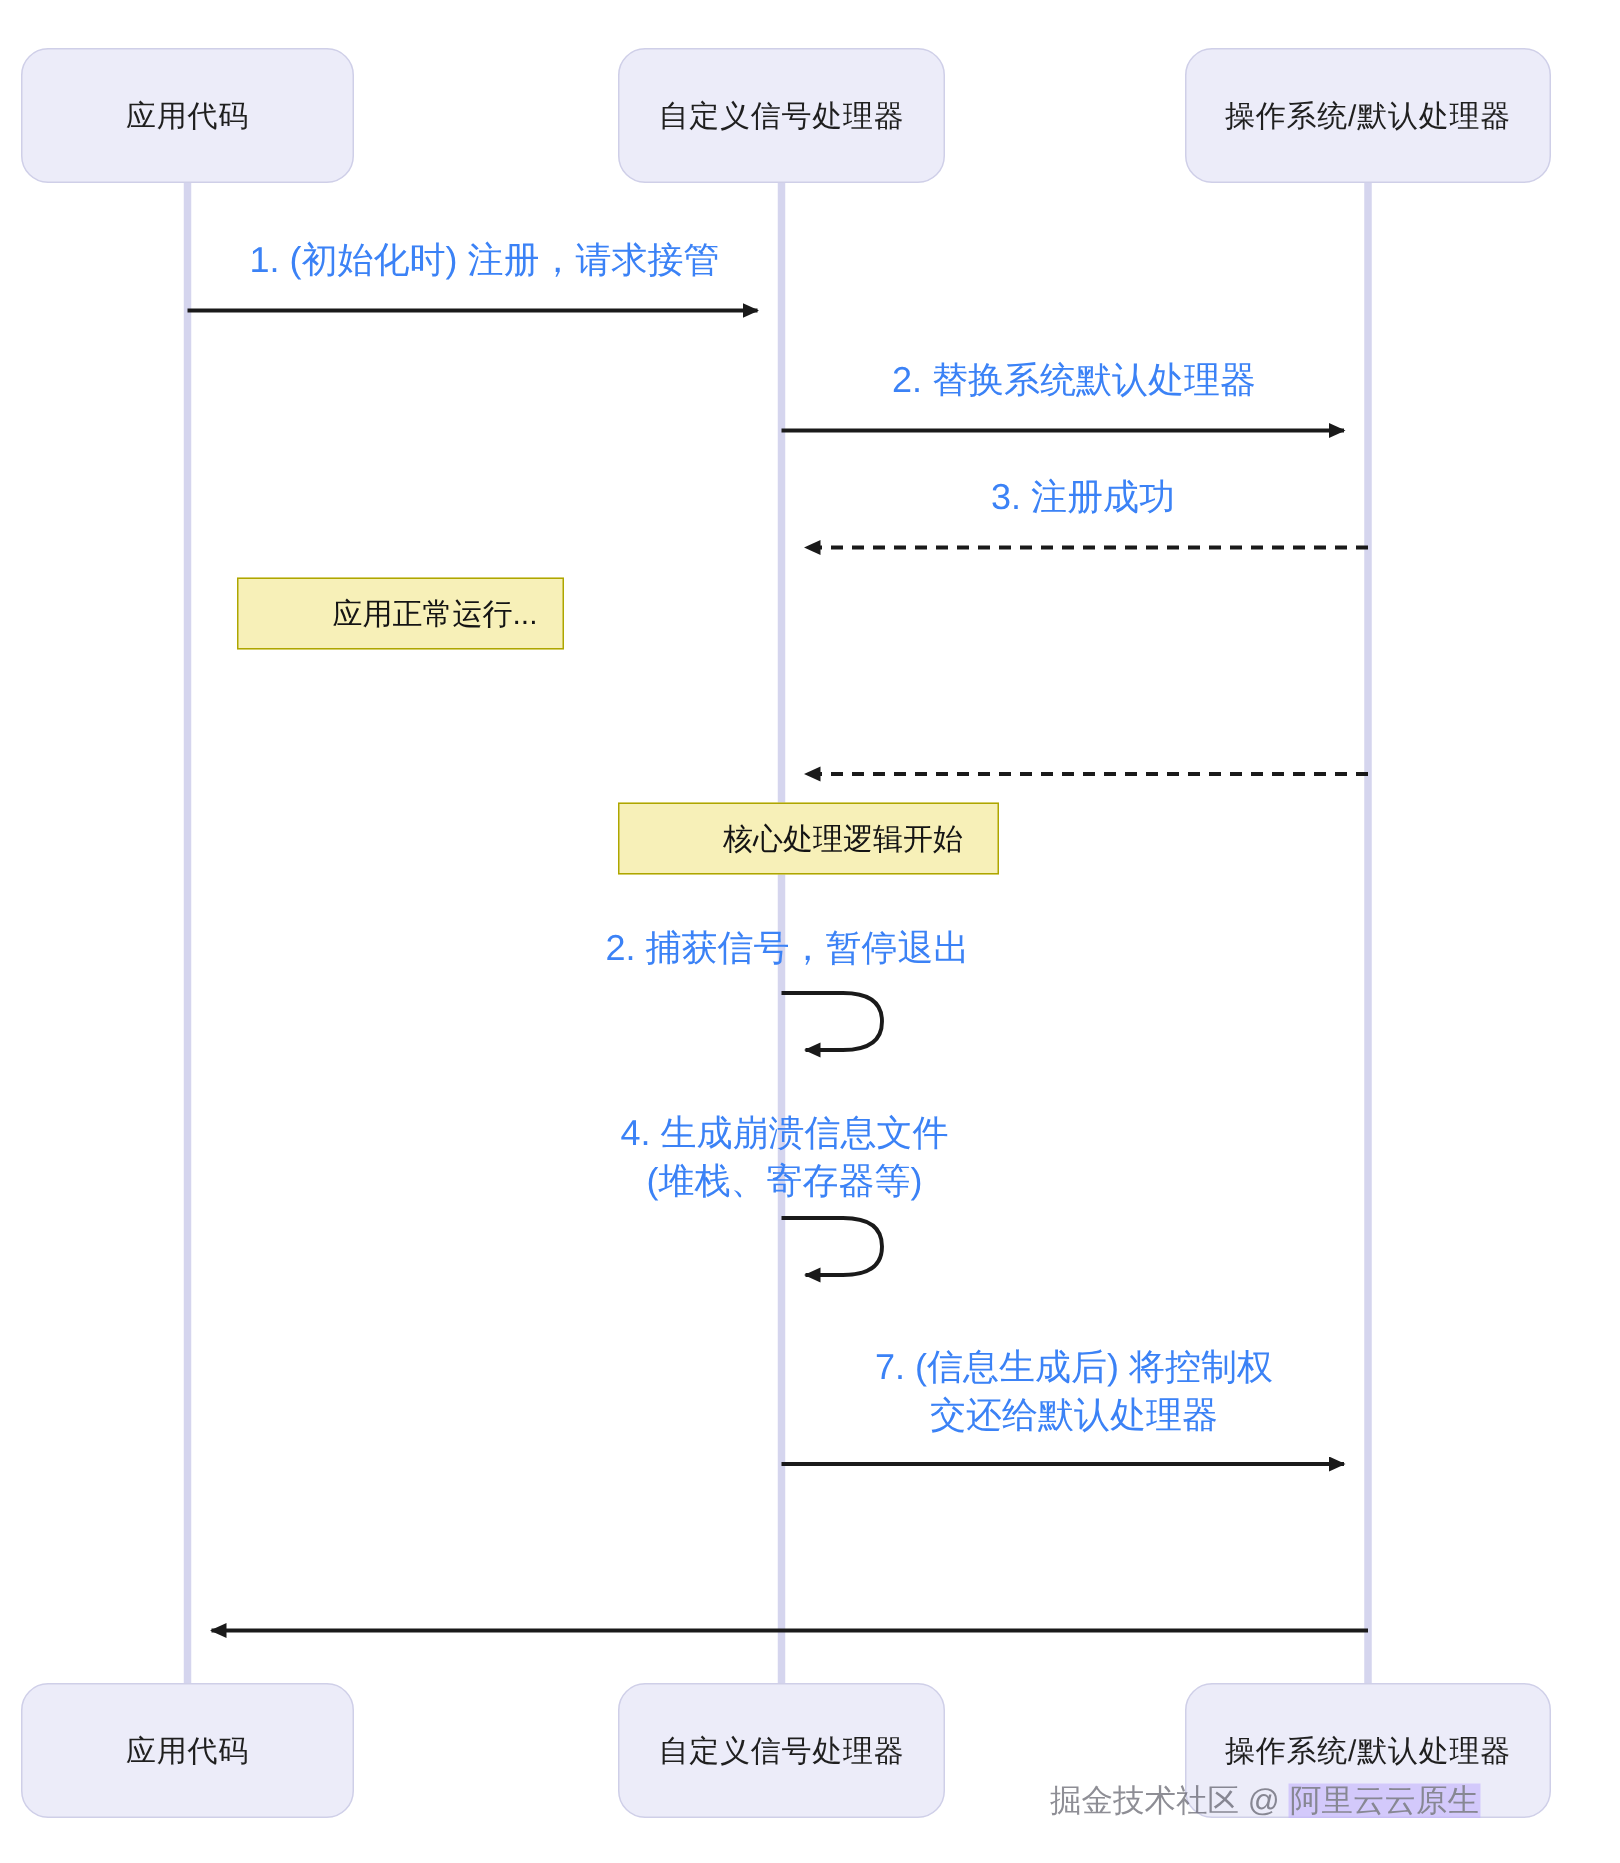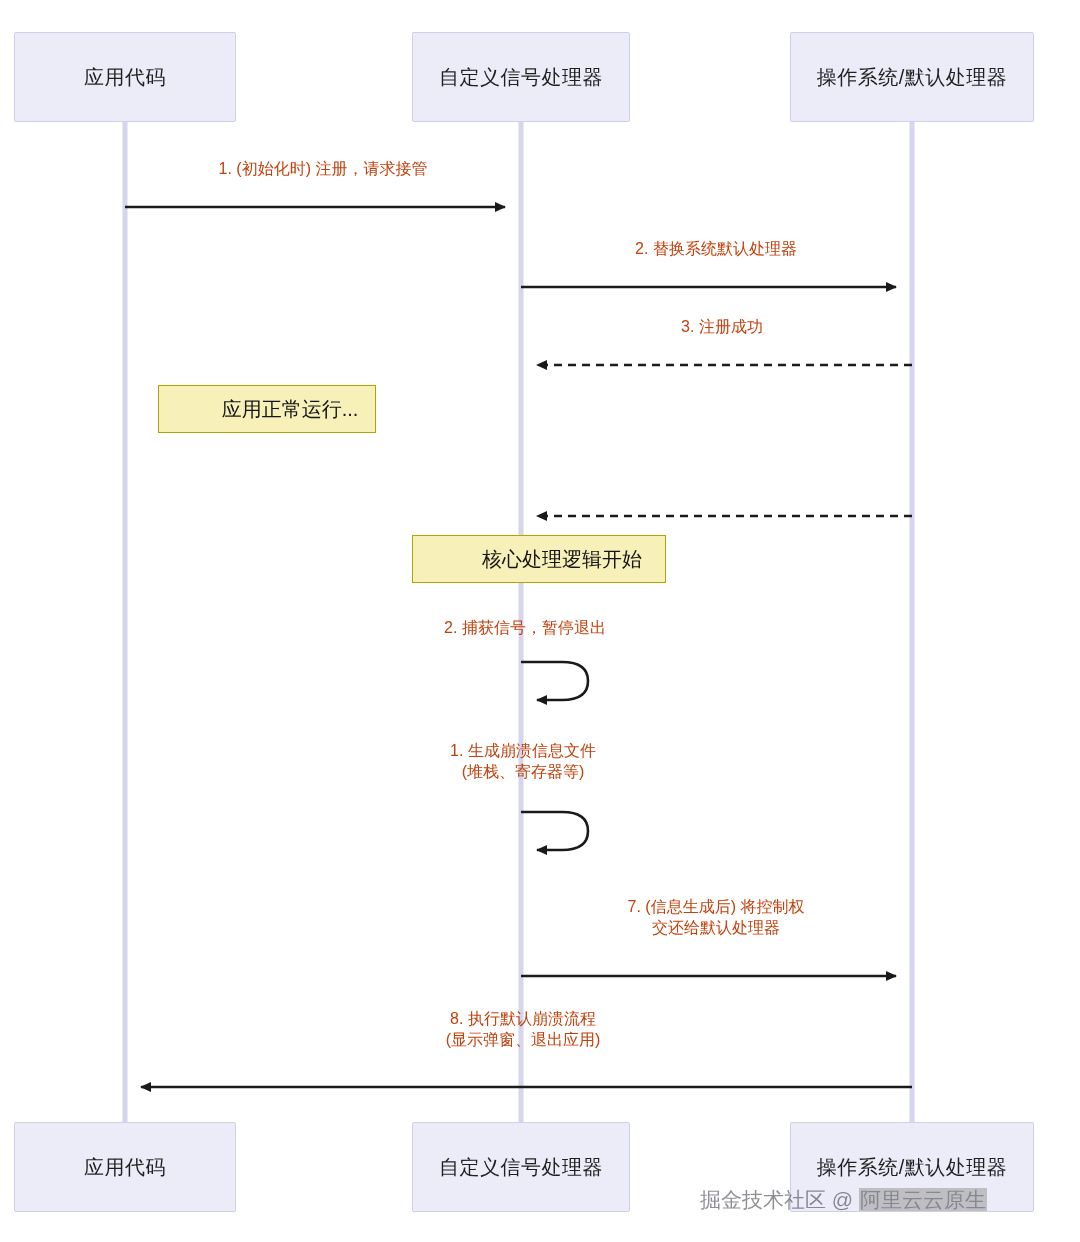--- a/index.html
+++ b/index.html
@@ -20,21 +20,21 @@
     left: 0;
     top: 0;
     width: 1080px;
     height: 1242px;
   }
   .actor-box {
     position: absolute;
     box-sizing: border-box;
     background: #ECECF9;
     border: 1px solid #CFCFE8;
-    border-radius: 2px;
+    border-radius: 18px;
     display: flex;
     align-items: center;
     justify-content: center;
     color: #1f1f1f;
     font-size: 20px;
     letter-spacing: 0.5px;
     white-space: nowrap;
   }
   .note-box {
     position: absolute;
@@ -44,36 +44,36 @@
     display: flex;
     align-items: center;
     justify-content: center;
     color: #141414;
     font-size: 20px;
     white-space: nowrap;
     padding-left: 46px;
   }
   .msg-label {
     position: absolute;
-    color: #c2410c;
-    font-size: 16px;
+    color: #3b82f6;
+    font-size: 24px;
     text-align: center;
     line-height: 1.32;
     white-space: pre-line;
     transform: translateX(-50%);
   }
   .watermark {
     position: absolute;
     font-size: 21px;
     color: #4a4a55;
     opacity: 0.62;
     white-space: nowrap;
   }
   .wm-hl {
-    background: #a3a3a3;
+    background: #c4b5fd;
     padding: 0 1px;
   }
 </style>
 </head>
 <body>
 
 <div id="canvas">
 
   <svg id="svg-layer" viewBox="0 0 1080 1242" xmlns="http://www.w3.org/2000/svg">
     <defs>
@@ -146,28 +146,26 @@
 
   <div class="msg-label" style="left:323px; top:158px;">1. (初始化时) 注册，请求接管</div>
 
   <div class="msg-label" style="left:716px; top:238px;">2. 替换系统默认处理器</div>
 
   <div class="msg-label" style="left:722px; top:316px;">3. 注册成功</div>
 
 
   <div class="msg-label" style="left:525px; top:617px;">2. 捕获信号，暂停退出</div>
 
-  <div class="msg-label" style="left:523px; top:740px;">1. 生成崩溃信息文件
+  <div class="msg-label" style="left:523px; top:740px;">4. 生成崩溃信息文件
 (堆栈、寄存器等)</div>
 
   <div class="msg-label" style="left:716px; top:896px;text-align:center;">7. (信息生成后) 将控制权
 交还给默认处理器</div>
 
-  <div class="msg-label" style="left:523px; top:1008px;">8. 执行默认崩溃流程
-(显示弹窗、退出应用)</div>
 
   <div class="note-box" style="left:158px; top:385px; width:218px; height:48px;">
     <span>应用正常运行...</span>
   </div>
 
   <div class="note-box" style="left:412px; top:535px; width:254px; height:48px;">
     <span>核心处理逻辑开始</span>
   </div>
 
   <div class="watermark" style="left:700px; top:1186px;">

